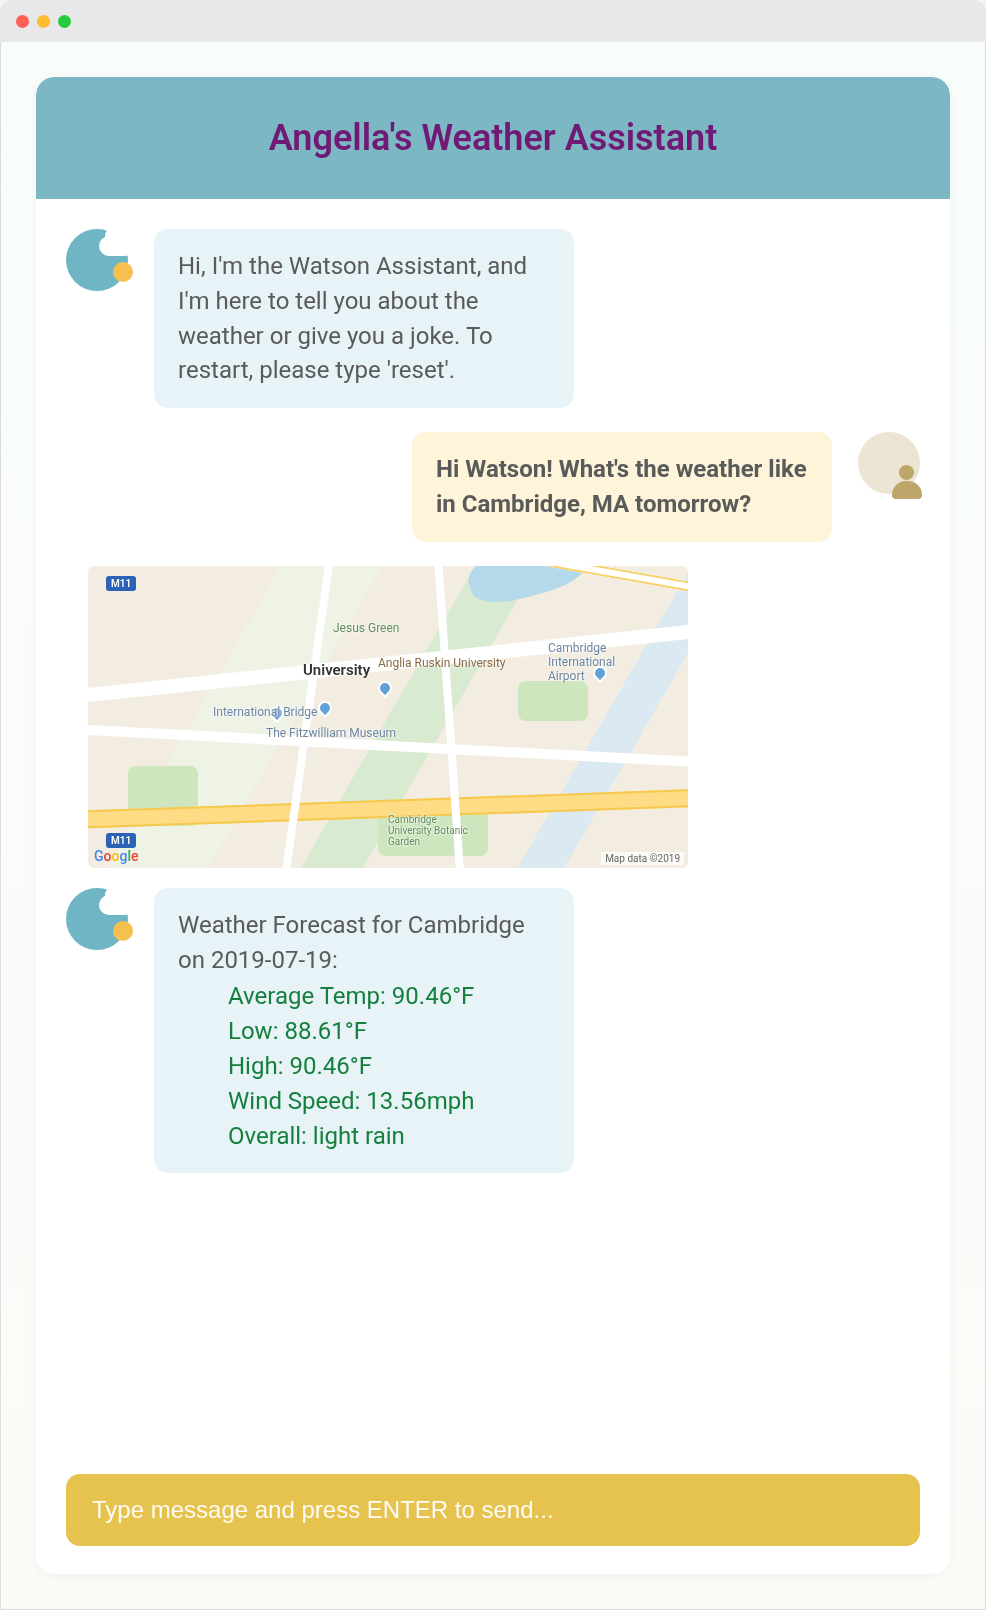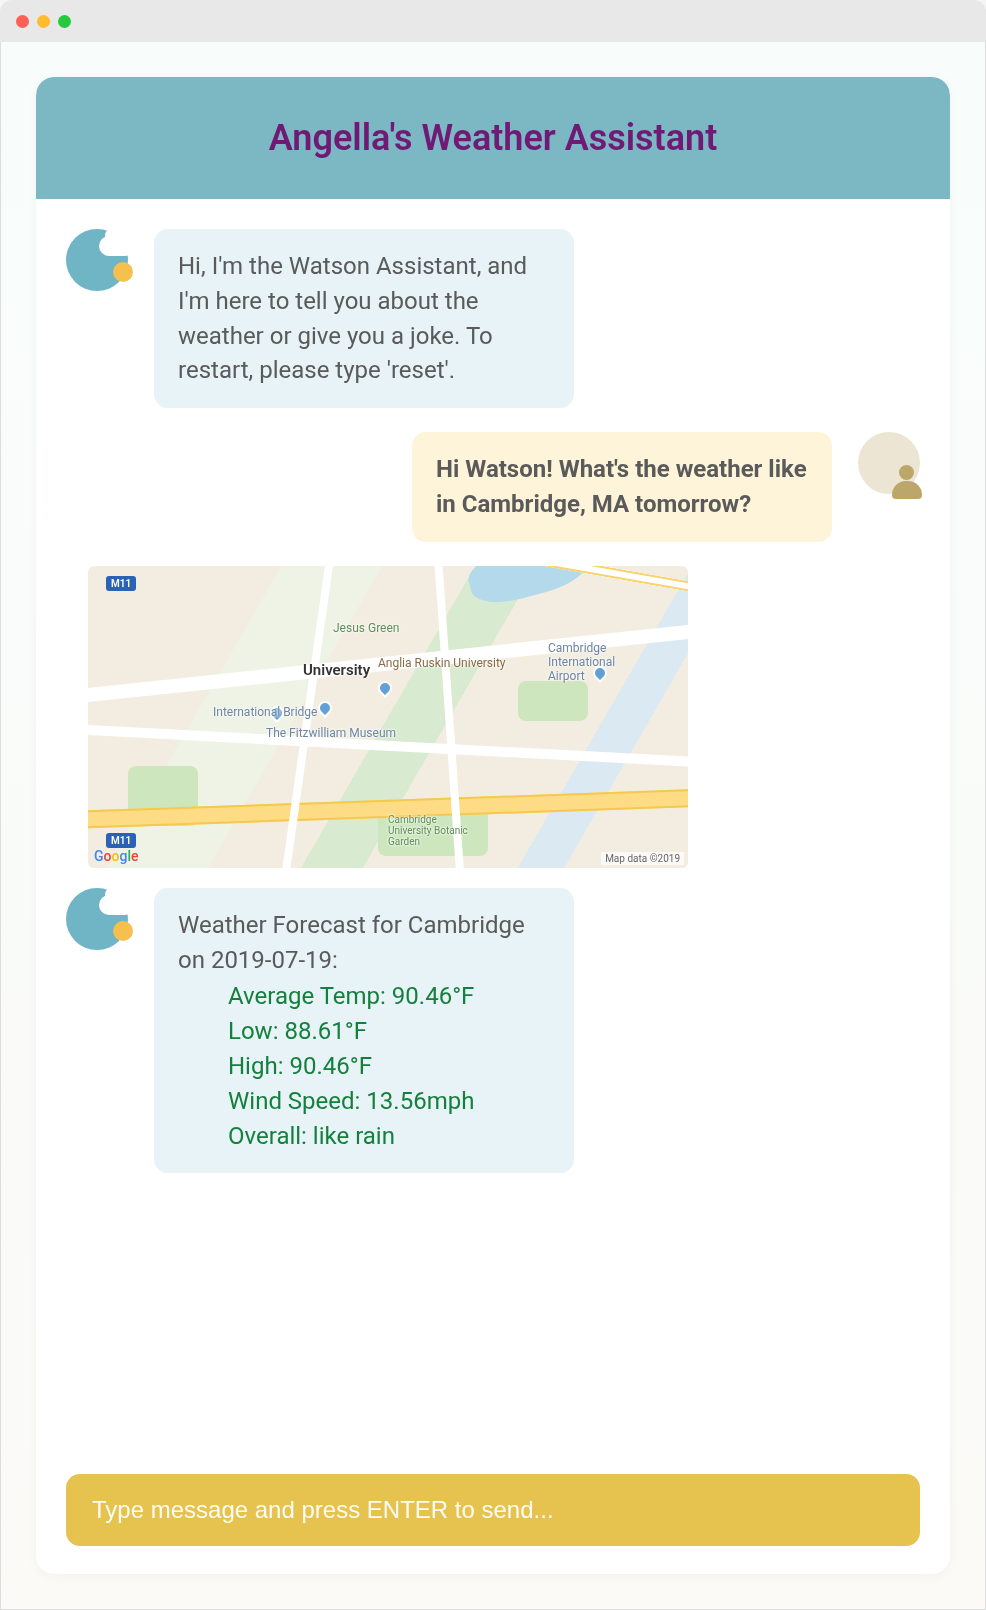--- a/index.html
+++ b/index.html
@@ -225,21 +225,21 @@
             <span class="sun-cloud"><span class="sun"></span><span class="cloud"></span></span>
           </span>
         </div>
         <div class="bubble bot-bubble forecast-bubble">
           <div class="forecast-title">Weather Forecast for Cambridge on 2019-07-19:</div>
           <div class="forecast-list">
             <div>Average Temp: 90.46°F</div>
             <div>Low: 88.61°F</div>
             <div>High: 90.46°F</div>
             <div>Wind Speed: 13.56mph</div>
-            <div>Overall: like rain</div>
+            <div>Overall: light rain</div>
           </div>
         </div>
       </div>
 
     </div>
 
     <div class="chat-footer">
       <input type="text" class="input-bar" placeholder="Type message and press ENTER to send..." style="">
     </div>
 

